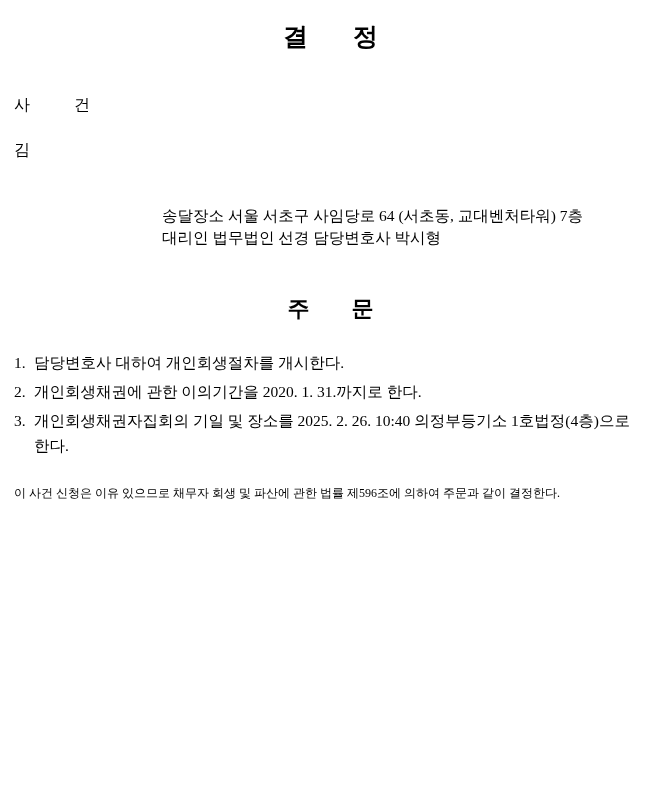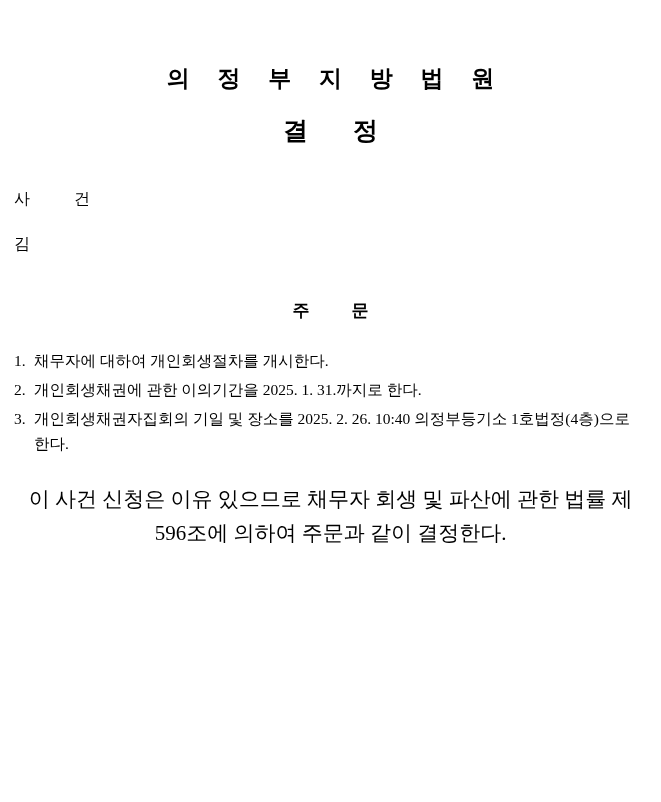--- a/index.html
+++ b/index.html
@@ -67,21 +67,21 @@
     width: 19px;
   }
   .address-block {
     margin-top: 44px;
     margin-left: 148px;
     font-size: 15.5px;
     line-height: 1.45;
   }
   .section-head {
     text-align: center;
-    font-size: 17px;
+    font-size: 22px;
     font-weight: bold;
     letter-spacing: 10px;
     text-indent: 10px;
     margin-top: 44px;
   }
   .section-head .gap {
     display: inline-block;
     width: 32px;
   }
   .ordered-list {
@@ -98,61 +98,62 @@
   }
   .ordered-list .num {
     flex: 0 0 20px;
     width: 20px;
   }
   .ordered-list .txt {
     flex: 1;
   }
   .reason-body {
     margin-top: 26px;
-    font-size: 21px;
+    font-size: 12px;
     line-height: 1.62;
-    text-align: center;
+    text-align: left;
   }
 </style>
 </head>
 <body>
 
 <div class="page">
 
-  <div class="court-title">의 정 부 지 방 법 원</div>
 
   <div class="doc-title">
     <span>결</span><span class="gap"></span><span>정</span>
   </div>
 
   <div class="field-row first">
     <div class="field-label">
       <span>사</span><span class="sp"></span><span>건</span>
     </div>
   </div>
 
   <div class="field-row">
     <div class="field-value">김</div>
   </div>
 
   <div class="address-block">
+    <div>송달장소  서울 서초구 사임당로 64 (서초동, 교대벤처타워) 7층</div>
+    <div>대리인 법무법인 선경 담당변호사 박시형</div>
   </div>
 
   <div class="section-head">
     <span>주</span><span class="gap"></span><span>문</span>
   </div>
 
   <ul class="ordered-list">
     <li>
       <span class="num">1.</span>
-      <span class="txt">채무자에 대하여 개인회생절차를 개시한다.</span>
+      <span class="txt">담당변호사 대하여 개인회생절차를 개시한다.</span>
     </li>
     <li>
       <span class="num">2.</span>
-      <span class="txt">개인회생채권에 관한 이의기간을 2025. 1. 31.까지로 한다.</span>
+      <span class="txt">개인회생채권에 관한 이의기간을 2020. 1. 31.까지로 한다.</span>
     </li>
     <li>
       <span class="num">3.</span>
       <span class="txt">개인회생채권자집회의 기일 및 장소를 2025. 2. 26. 10:40 의정부등기소 1호법정(4층)으로 한다.</span>
     </li>
   </ul>
 
 
   <div class="reason-body">이 사건 신청은 이유 있으므로 채무자 회생 및 파산에 관한 법률 제596조에 의하여 주문과 같이 결정한다.</div>
 

